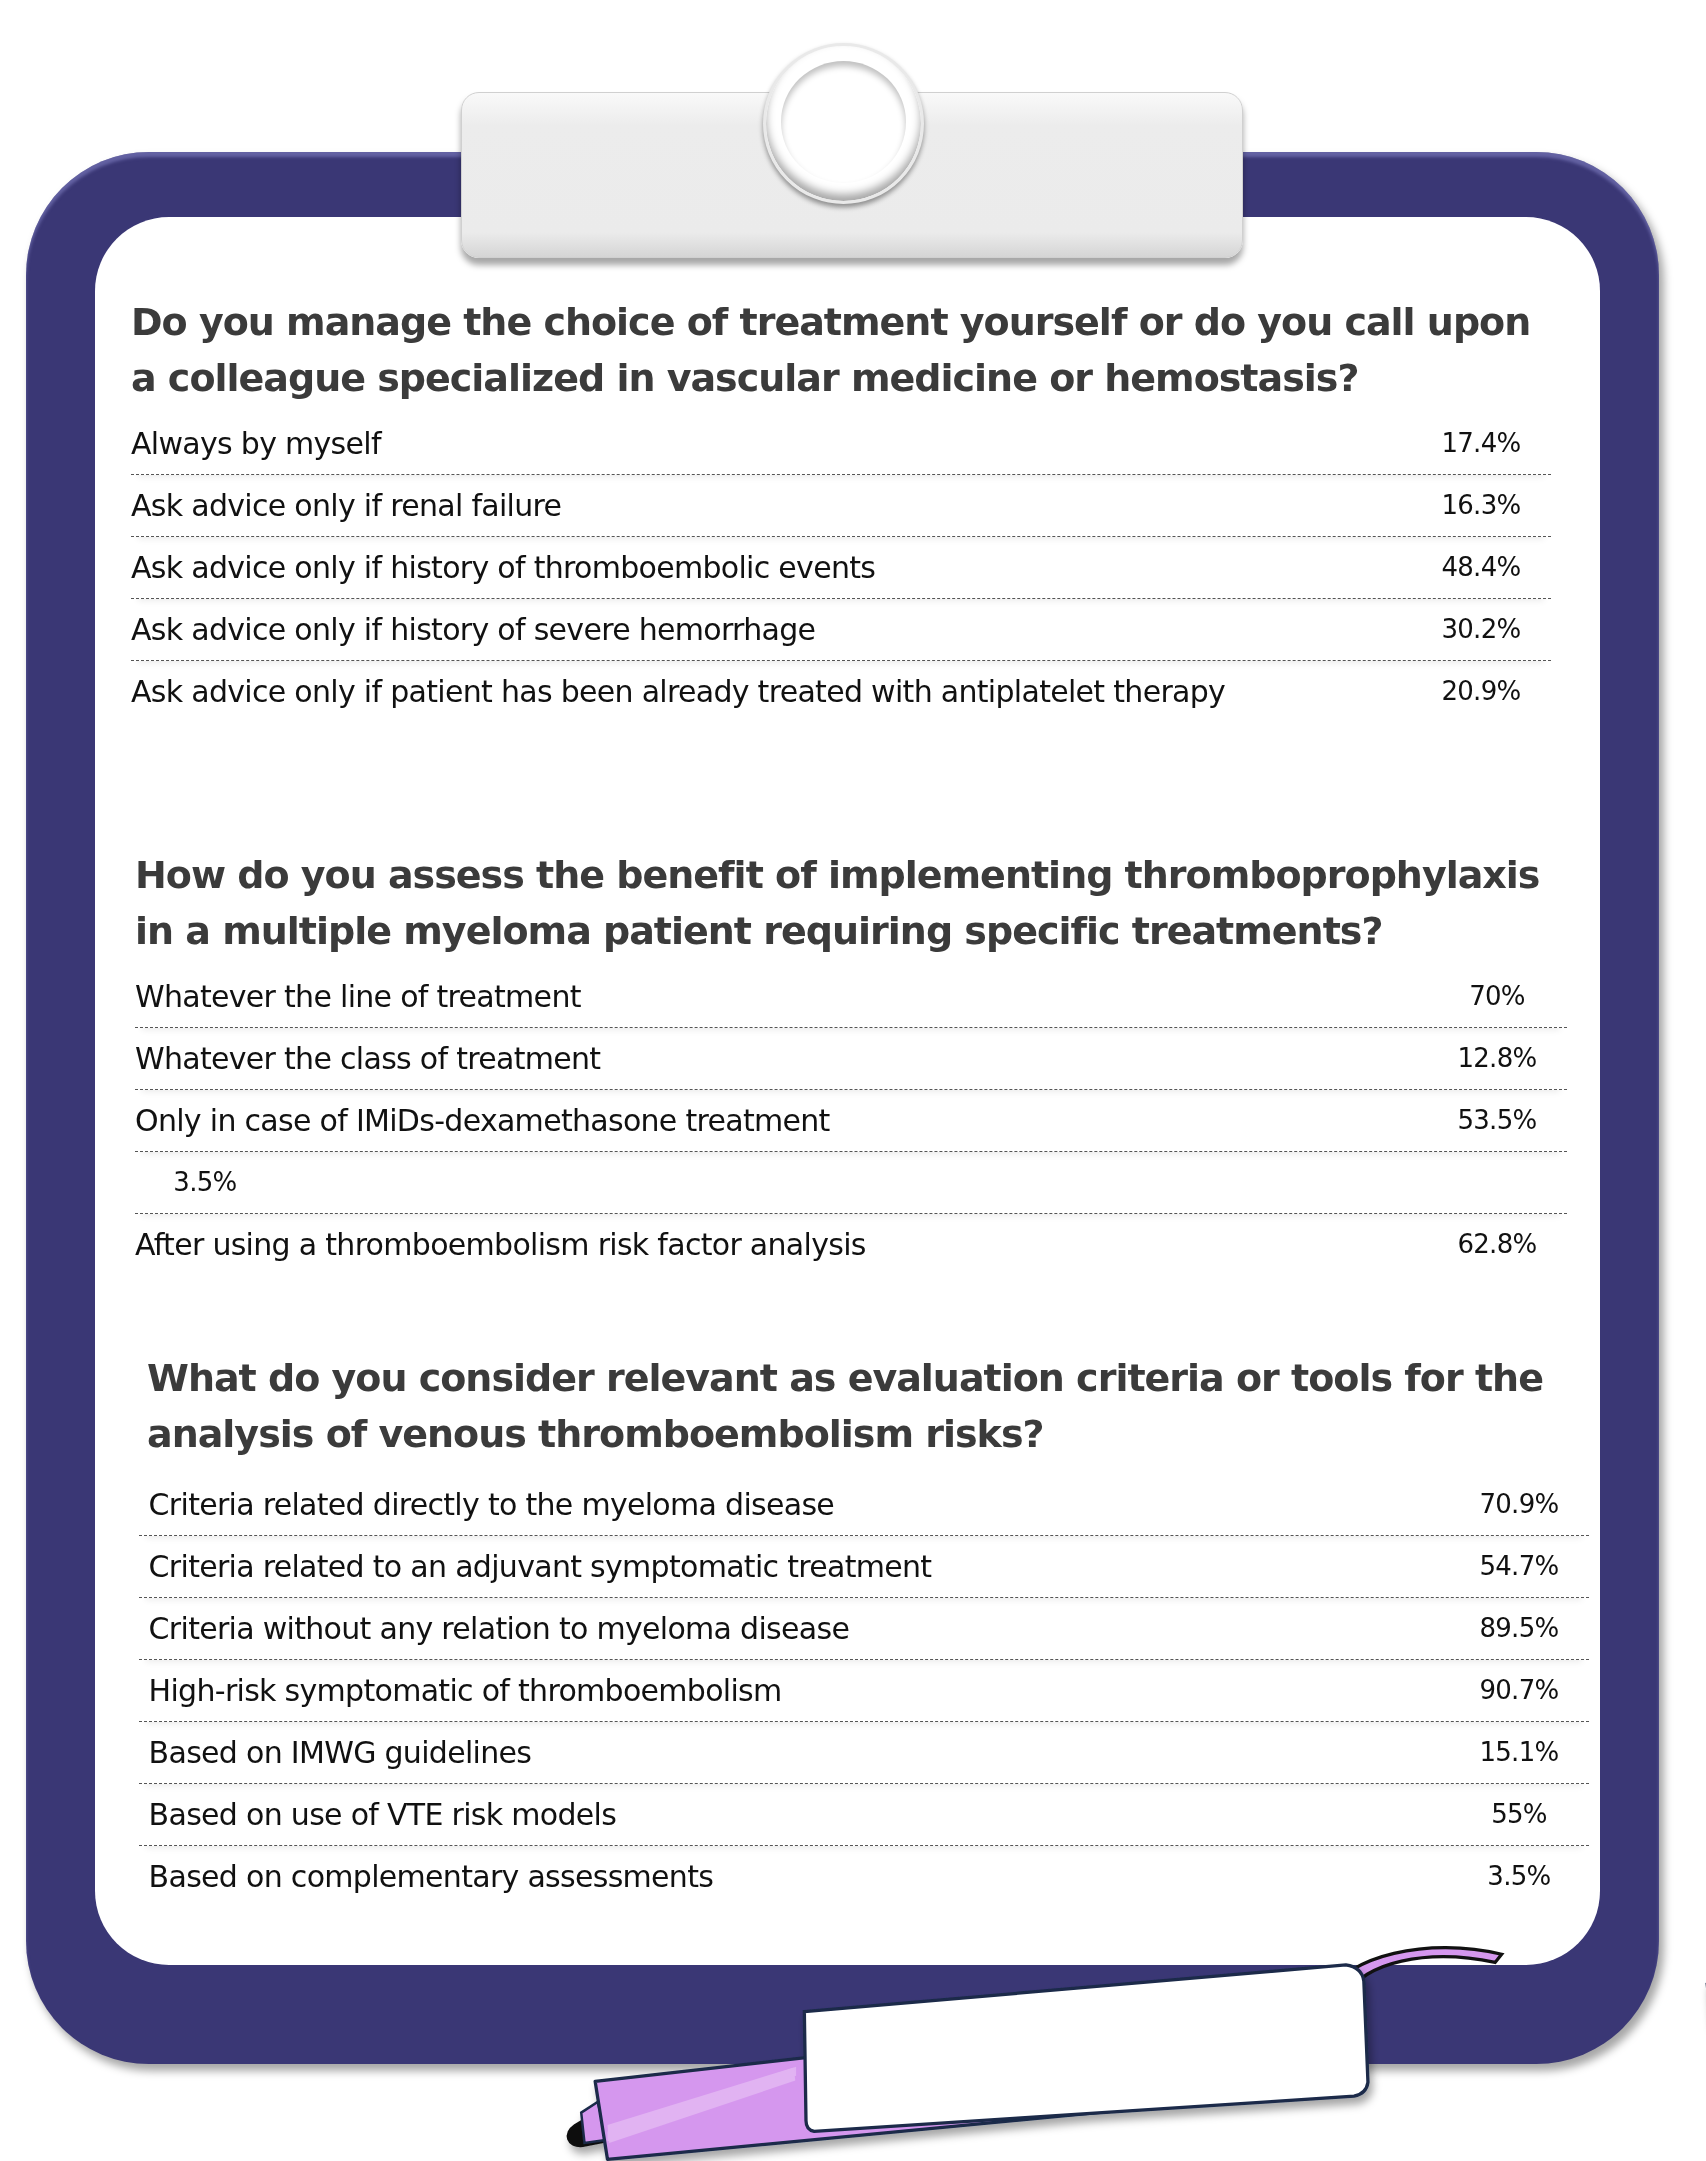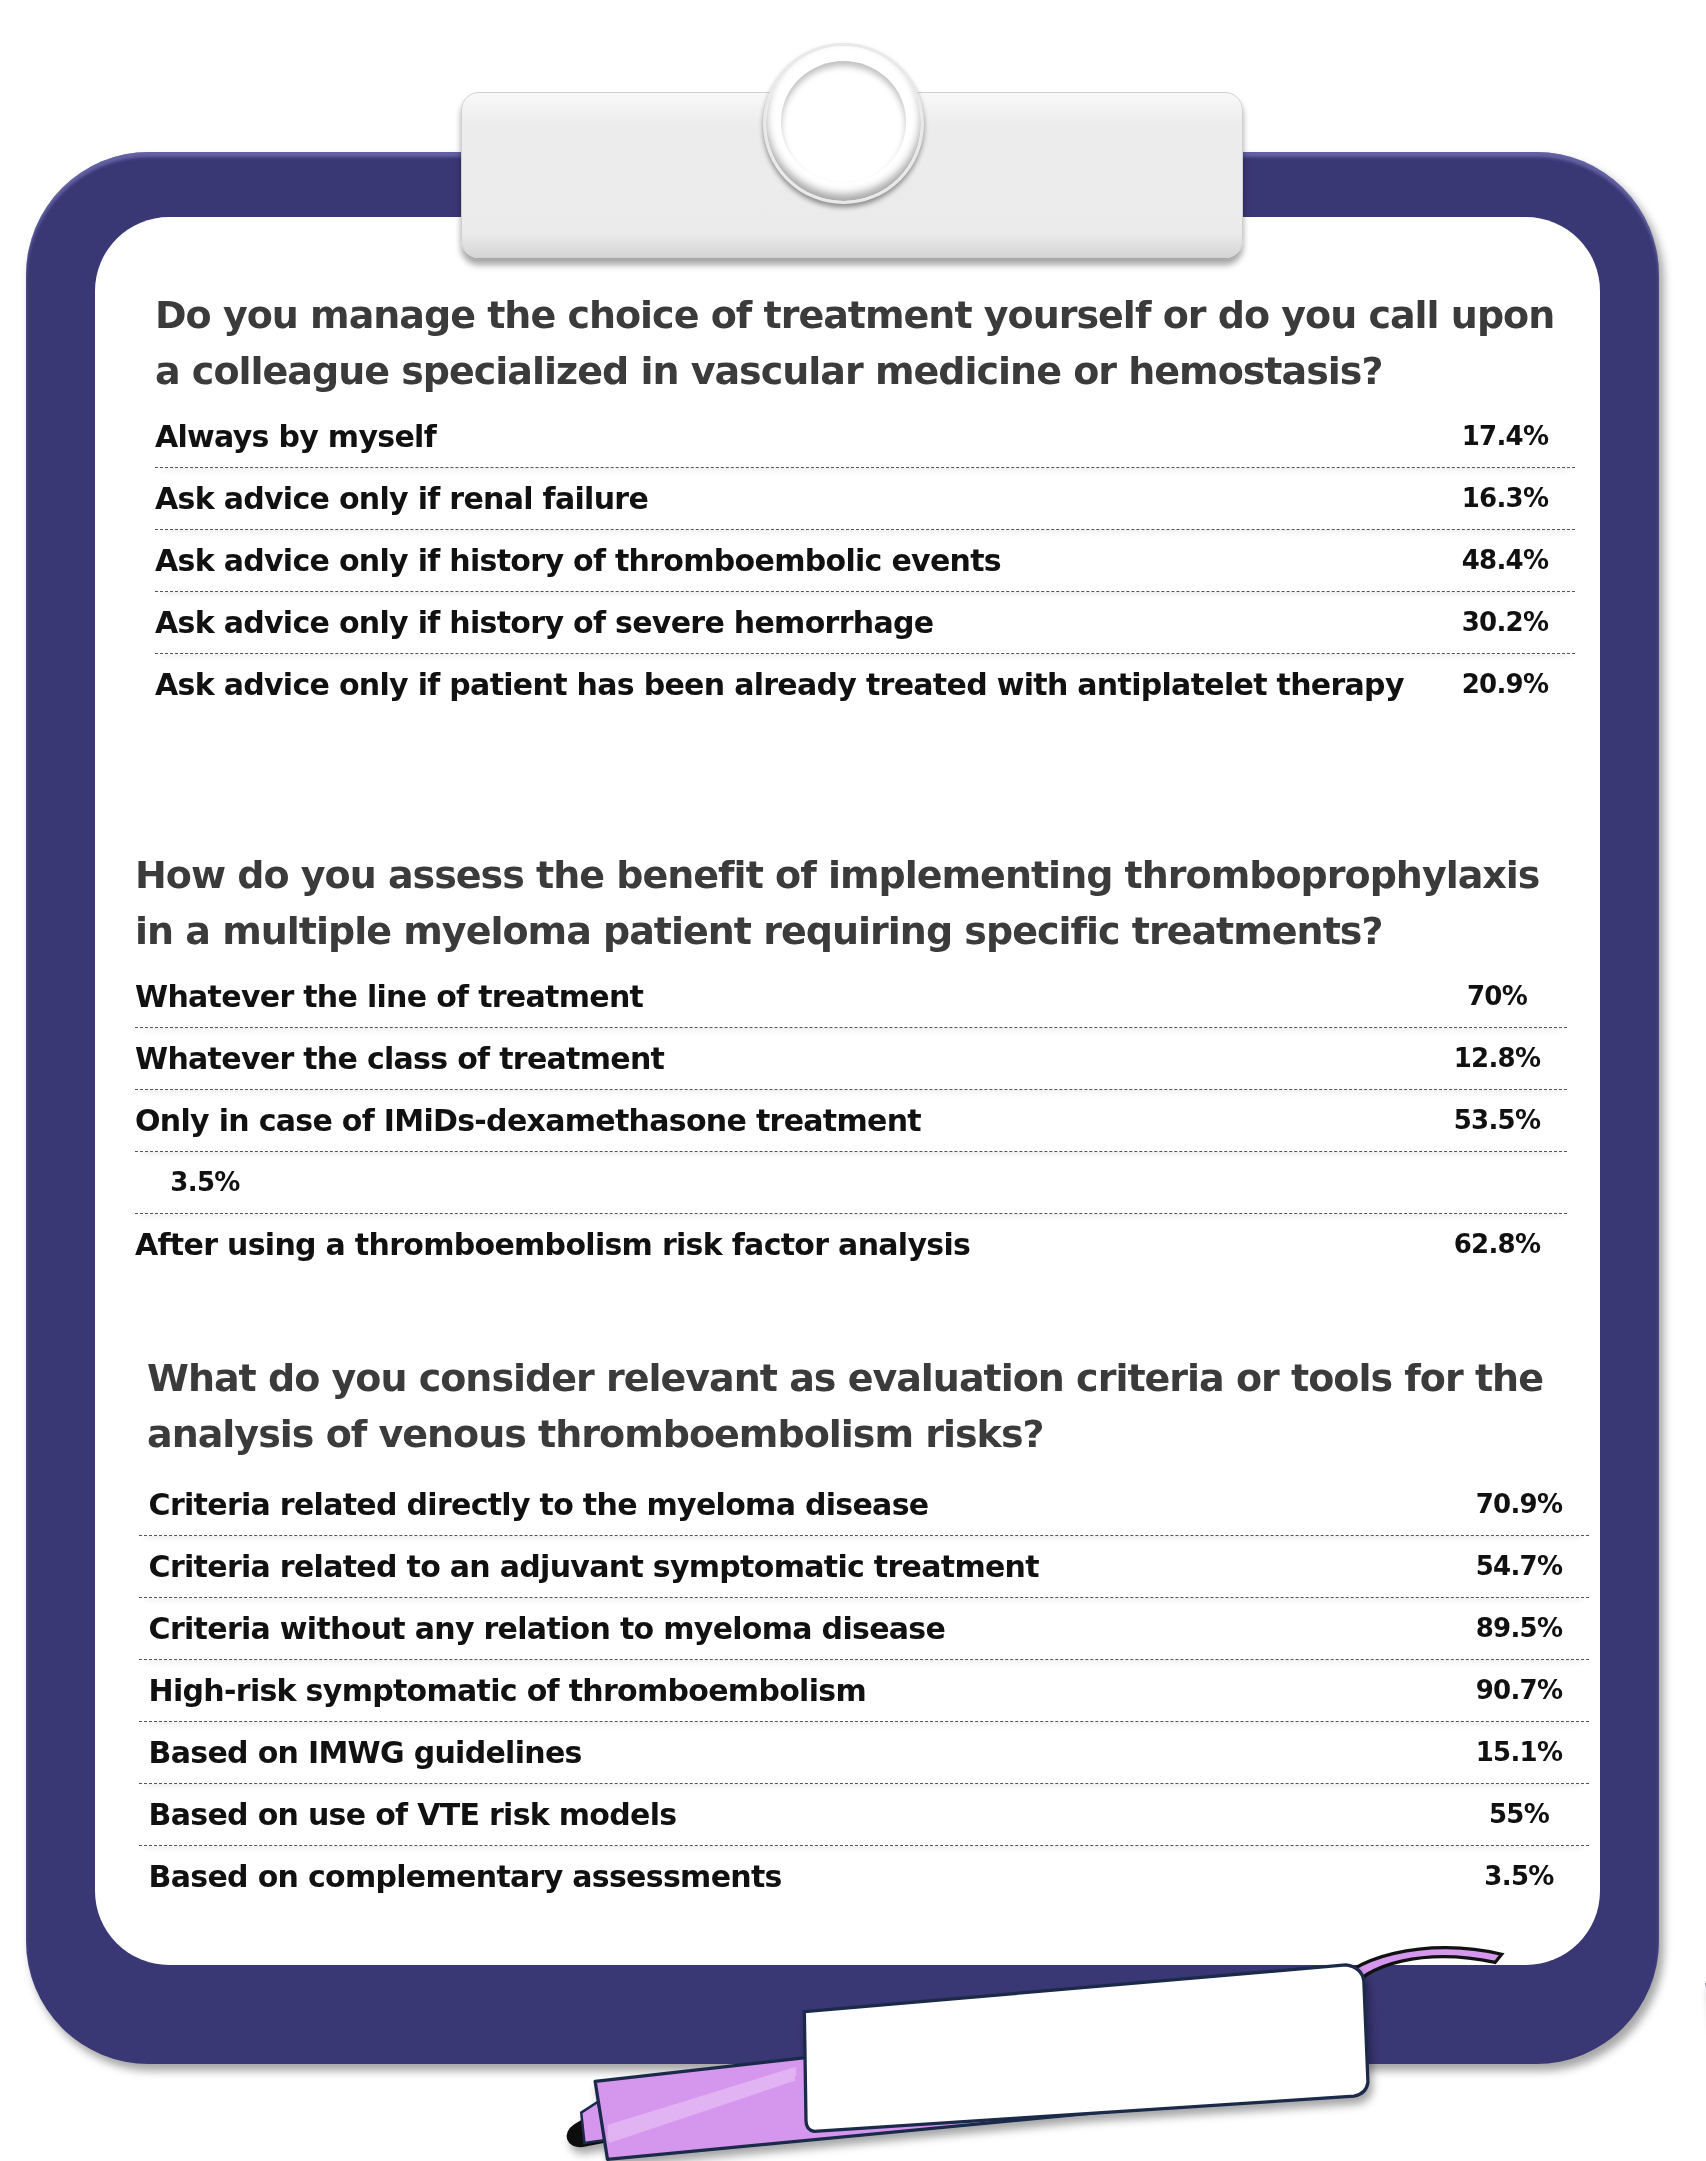--- a/index.html
+++ b/index.html
@@ -24,28 +24,28 @@
                 border-radius: 50%; background: #fff;
                 box-shadow: inset 0 4.9px 6.6px rgba(0,0,0,0.25); }
 
   .content { position: absolute; left: 131px; top: 287px; width: 1428px; }
   .section { margin-bottom: 0; }
   .q-title { font-family: "DejaVu Sans", sans-serif; font-weight: bold; font-size: 38px;
              line-height: 56px; color: #3b3b3b; letter-spacing: -1px; margin: 0; }
   .rows { margin-top: 6.6px; }
   .row { display: flex; justify-content: space-between; align-items: center;
          height: 61px; border-bottom: 1.6px dashed #555;
-         box-shadow: 0 8.2px 6.6px -6.6px rgba(0,0,0,0.08); font-weight: bold; }
+         box-shadow: 0 8.2px 6.6px -6.6px rgba(0,0,0,0.08); }
   .row:last-child { border-bottom: none; box-shadow: none; }
   .label { font-family: "DejaVu Sans", sans-serif; font-size: 30px; color: #111;
            letter-spacing: -0.7px; padding-left: 0; }
   .value { font-family: "DejaVu Sans", sans-serif; font-size: 26px; color: #111;
            width: 140px; text-align: center; letter-spacing: -0.7px; }
 
-  #s1 { position: absolute; top: 0; left: 0; width: 1420px; margin-left: 24px; }
+  #s1 { position: absolute; top: 7px; left: 0; width: 1420px; }
   #s1 .rows { width: 1420px; }
   #s2 { position: absolute; top: 560px; left: 4px; width: 1432px; }
   #s2 .rows { margin-top: 6.6px; }
   #s3 { position: absolute; top: 1063px; left: 16px; width: 1442px; }
   #s3 .label { padding-left: 9.8px; }
   #s3 .rows { margin-top: 11.5px; margin-left: -8.2px; }
 
   .pen { position: absolute; left: 558px; top: 1887px; width: 1149px; height: 274px; }
 </style>
 </head>

